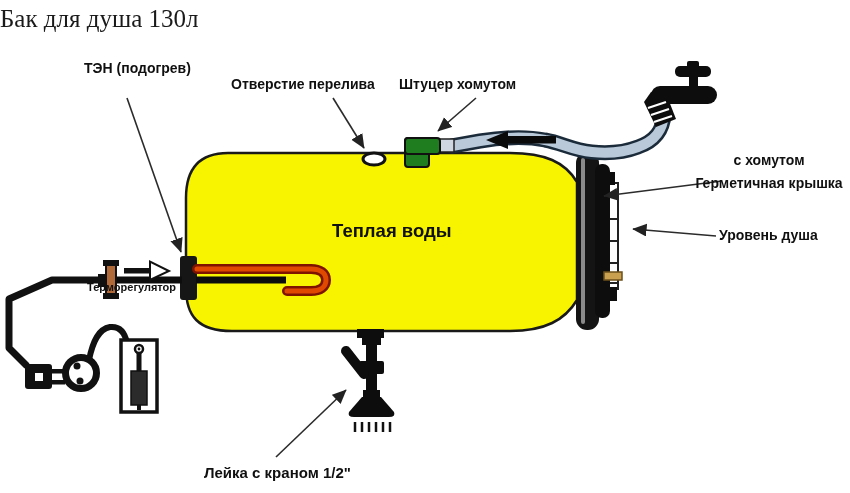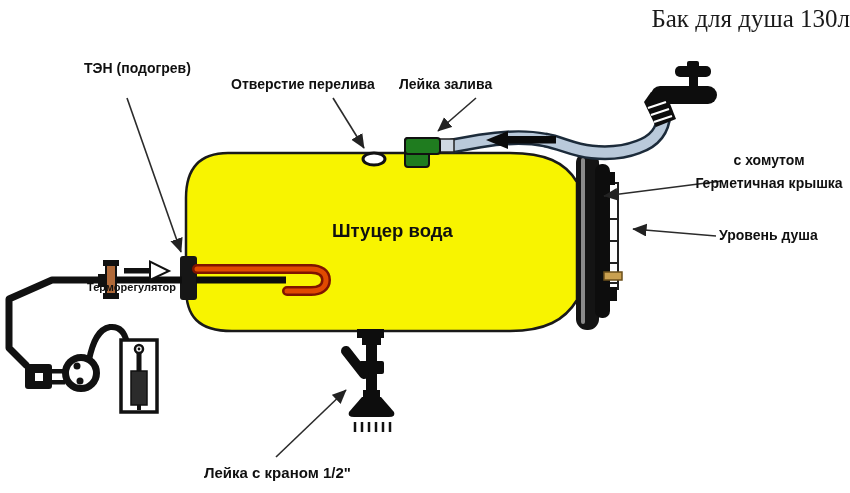--- a/index.html
+++ b/index.html
@@ -1,21 +1,21 @@
 <!DOCTYPE html>
 <html style="--tank: #f8f400; --heater_outline: #7e1400; --heater_core: #e04a00; --inlet_fitting: #1f7c1f; --hose_fill: #b9c9da; --hose_outline: #1c2b3a; --gauge_seal: #c9a050; --thermo_body: #b06a3a; --ink: #111111;"><head>
 <meta charset="utf-8">
 <style>
   html,body{margin:0;padding:0;background:#fff;}
   #stage{position:relative;width:850px;height:493px;background:#fff;overflow:hidden;
          font-family:"Liberation Sans",sans-serif;}
   #diagram-svg{position:absolute;left:0;top:0;}
   .lbl{position:absolute;font-weight:700;font-size:14px;color:#101010;white-space:nowrap;
        font-family:"Liberation Sans",sans-serif;}
-  #page-title{position:absolute;left:0;top:5px;width:100%;text-align:right;
+  #page-title{position:absolute;left:0;top:5px;width:100%;text-align:left;
        font-family:"Liberation Serif","DejaVu Serif",serif;font-weight:400;
        font-size:25px;color:#1a1a1a;}
   #label-lid{left:688px;top:149px;width:162px;text-align:center;line-height:23px;}
   #label-heater{left:84px;top:60px;}
   #label-overflow{left:231px;top:76px;}
   #label-inlet{left:399px;top:76px;}
   #label-level{left:719px;top:227px;}
   #label-thermostat{left:87px;top:262px;font-size:11px;margin-top:19px;}
   #label-warm-water{left:332px;top:220px;font-size:18.5px;}
   #label-shower{left:204px;top:464px;font-size:15px;}
@@ -150,22 +150,22 @@
       <line x1="476" y1="98" x2="438" y2="131" marker-end="url(#arrow)"></line>
       <line x1="722" y1="181" x2="604" y2="196" marker-end="url(#arrow)"></line>
       <line x1="716" y1="236" x2="633" y2="229" marker-end="url(#arrow)"></line>
       <line x1="276" y1="457" x2="346" y2="390" marker-end="url(#arrow)"></line>
     </g>
   </svg>
 
   <div id="page-title">Бак для душа 130л</div>
   <div id="label-heater" class="lbl">ТЭН (подогрев)</div>
   <div id="label-overflow" class="lbl">Отверстие перелива</div>
-  <div id="label-inlet" class="lbl">Лейка залива</div>
+  <div id="label-inlet" class="lbl">Штуцер хомутом</div>
   <div id="label-lid" class="lbl">
     <div>с хомутом</div>
     <div>Герметичная крышка</div>
   </div>
   <div id="label-level" class="lbl">Уровень душа</div>
   <div id="label-thermostat" class="lbl">Терморегулятор</div>
-  <div id="label-warm-water" class="lbl">Штуцер вода</div>
+  <div id="label-warm-water" class="lbl">Теплая воды</div>
   <div id="label-shower" class="lbl">Лейка с краном 1/2"</div>
 </div>
 
 </body></html>

